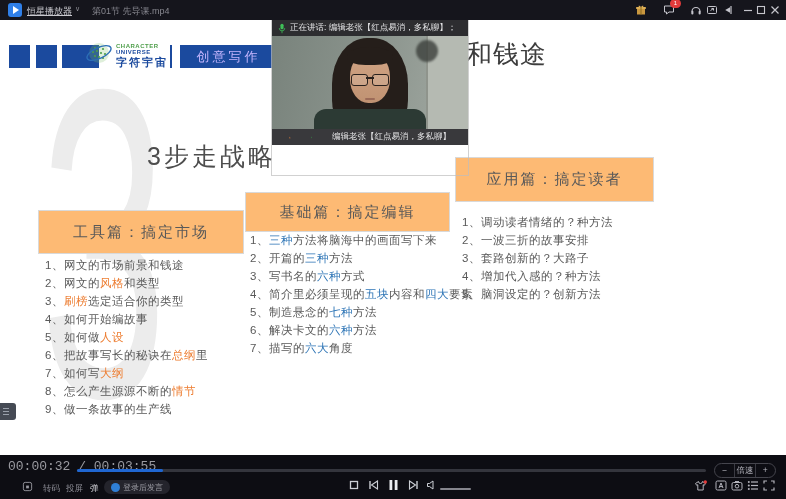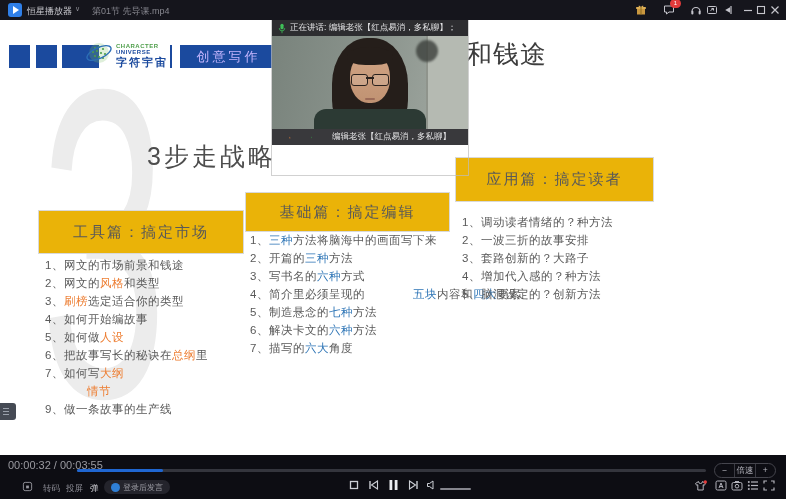--- a/index.html
+++ b/index.html
@@ -3,41 +3,41 @@
 <meta charset="utf-8">
 <style>
   html,body{margin:0;padding:0;background:#222;}
   .stage{position:relative;width:786px;height:499px;overflow:hidden;
          font-family:"Liberation Sans","DejaVu Sans",sans-serif;background:#0d0d13;}
   
   .titlebar{position:absolute;top:0;left:0;width:786px;height:20px;background:#15151c;z-index:50;}
   .app-icon{position:absolute;left:8px;top:3px;width:14px;height:14px;border-radius:3px;
             background:#2f7fe8;display:flex;align-items:center;justify-content:center;}
   .app-icon .tri{width:0;height:0;border-left:6px solid #fff;border-top:4px solid transparent;border-bottom:4px solid transparent;margin-left:2px;}
-  .app-name{position:absolute;left:27px;top:5px;font-size:9px;color:#c9c9cf;}
+  .app-name{position:absolute;left:27px;top:5px;font-size:9px;color:#c9c9cf;text-decoration:underline;}
   .caret{position:absolute;left:75px;top:5px;font-size:7px;color:#8a8a92;}
   .file-name{position:absolute;left:92px;top:5px;font-size:9px;color:#87878f;}
   .tb-btn{position:absolute;top:3px;width:14px;height:14px;display:flex;align-items:center;justify-content:center;}
   .badge{position:absolute;top:-4px;right:-5px;min-width:9px;height:9px;border-radius:5px;background:#e23b3b;
          color:#fff;font-size:6px;line-height:9px;text-align:center;padding:0 1px;}
   
   .video{position:absolute;top:20px;left:0;width:786px;height:435px;background:#ffffff;overflow:hidden;}
   .watermark{position:absolute;left:40px;top:4px;font-size:440px;line-height:1;color:#ececec;
              transform:scaleX(.52);transform-origin:left top;z-index:0;}
   .brand-sq{position:absolute;top:25px;background:#1b4a9e;height:23px;z-index:2;}
   .logo-globe{position:absolute;left:84px;top:19px;z-index:2;}
   .logo-text{position:absolute;left:116px;top:23px;z-index:2;line-height:1;}
   .logo-en{font-size:6px;font-weight:bold;letter-spacing:.5px;}
   .logo-cn{font-size:11px;font-weight:bold;color:#1b4a9e;letter-spacing:2px;margin-top:2px;}
   .brand-divider{position:absolute;left:170px;top:25px;width:2px;height:23px;background:#1b4a9e;z-index:2;}
   .nav-btn{position:absolute;left:180px;top:25px;width:97px;height:23px;background:#1b4a9e;color:#c4b5fd;
            font-size:13px;letter-spacing:3px;display:flex;align-items:center;justify-content:center;z-index:2;}
   .partial-title{position:absolute;left:466px;top:17px;font-size:26px;color:#3d3d3d;letter-spacing:1px;z-index:1;}
   .strategy{position:absolute;left:147px;top:120px;font-size:25px;color:#4d4d4d;letter-spacing:3px;z-index:2;}
-  .colbox{position:absolute;background:#eab308;border:1px solid #d9d9d9;color:#595959;font-size:15px;
+  .colbox{position:absolute;background:#fdba74;border:1px solid #d9d9d9;color:#595959;font-size:15px;
           letter-spacing:2px;display:flex;align-items:center;justify-content:center;z-index:2;}
   .collist{position:absolute;font-size:11.5px;color:#595959;z-index:2;}
   .list-item{height:17.9px;display:flex;align-items:center;white-space:nowrap;letter-spacing:.5px;}
   
   .cam{position:absolute;left:272px;top:0;width:196px;height:155px;z-index:10;
        box-shadow:0 0 0 1px rgba(190,190,190,.7);}
   .cam-top{height:16px;background:rgba(22,22,26,.9);display:flex;align-items:center;gap:4px;padding:0 6px;}
   .cam-top span{font-size:8.5px;color:#e4e4e6;white-space:nowrap;}
   .cam-video{position:relative;height:93px;overflow:hidden;
              background:linear-gradient(100deg,#79837c 0%,#8d968f 55%,#a3aaa3 100%);}
@@ -56,21 +56,21 @@
   .body{position:absolute;left:50%;bottom:0;transform:translateX(-50%);width:112px;height:20px;
         background:#2c3a34;border-radius:12px 12px 0 0;}
   .cam-label{height:16px;background:rgba(22,22,26,.85);display:flex;align-items:center;gap:20px;padding:0 17px;}
   .cam-label span{font-size:8.5px;color:#e4e4e6;white-space:nowrap;}
   
   .handle{position:absolute;left:0;top:383px;width:13px;height:17px;background:#454a54;
           border-radius:0 3px 3px 0;display:flex;flex-direction:column;justify-content:center;gap:2px;padding-left:3px;z-index:3;}
   .handle i{display:block;width:6px;height:1px;background:#9aa0ab;}
   
   .playerbar{position:absolute;left:0;bottom:0;width:786px;height:44px;background:#0d0d13;z-index:50;}
-  .time{position:absolute;left:8px;top:4px;font-size:11px;color:#9a9aa0;font-family:Liberation Sans, sans-serif;text-align:center;}
+  .time{position:absolute;left:8px;top:4px;font-size:13px;color:#9a9aa0;font-family:Liberation Mono, monospace;text-align:center;}
   .progress-track{position:absolute;left:77px;top:14px;width:629px;height:3px;background:#34353d;border-radius:2px;}
   .progress-fill{height:3px;background:#1f66d1;border-radius:2px;width:0;}
   .speed-pill{position:absolute;left:714px;top:8px;width:60px;height:13px;border:1px solid #45454d;border-radius:8px;
               display:flex;align-items:center;color:#b8b8c0;font-size:8.5px;}
   .speed-pill .cell{flex:1;text-align:center;line-height:13px;}
   .speed-pill .mid{border-left:1px solid #3a3a42;border-right:1px solid #3a3a42;}
   .bar-label{position:absolute;top:28px;font-size:8.5px;color:#8f8f98;}
   .login-pill{position:absolute;left:104px;top:25px;height:14px;padding:0 7px;border-radius:8px;background:#24242c;
               display:flex;align-items:center;gap:3px;font-size:8px;color:#9a9aa2;}
   .login-dot{width:9px;height:9px;border-radius:50%;background:#2f7fd6;display:inline-block;}
@@ -203,21 +203,22 @@
         <div class="list-item">
           <span>6、把故事写长的秘诀在</span>
           <span style="color: rgb(237, 125, 49);">总纲</span>
           <span>里</span>
         </div>
         <div class="list-item">
           <span>7、如何写</span>
           <span style="color: rgb(237, 125, 49);">大纲</span>
         </div>
         <div class="list-item">
-          <span style="color: rgb(237, 125, 49); margin-left: 42px;">情节</span>
+          <span>8、怎么产生源源不断的</span>
+          <span style="color: rgb(237, 125, 49);">情节</span>
         </div>
         <div class="list-item">
           <span>9、做一条故事的生产线</span>
         </div>
       </div>
     <div class="collist" style="left:250px;top:212px">
         <div class="list-item">
           <span>1、</span>
           <span style="color: rgb(46, 117, 182);">三种</span>
           <span>方法将脑海中的画面写下来</span>
@@ -227,21 +228,21 @@
           <span style="color: rgb(46, 117, 182);">三种</span>
           <span>方法</span>
         </div>
         <div class="list-item">
           <span>3、写书名的</span>
           <span style="color: rgb(46, 117, 182);">六种</span>
           <span>方式</span>
         </div>
         <div class="list-item">
           <span>4、简介里必须呈现的</span>
-          <span style="color: rgb(46, 117, 182); padding-left: 48px;">五块</span>
+          <span style="color: rgb(46, 117, 182);">五块</span>
           <span>内容和</span>
           <span style="color: rgb(46, 117, 182);">四大</span>
           <span>要素</span>
         </div>
         <div class="list-item">
           <span>5、制造悬念的</span>
           <span style="color: rgb(46, 117, 182);">七种</span>
           <span>方法</span>
         </div>
         <div class="list-item">

